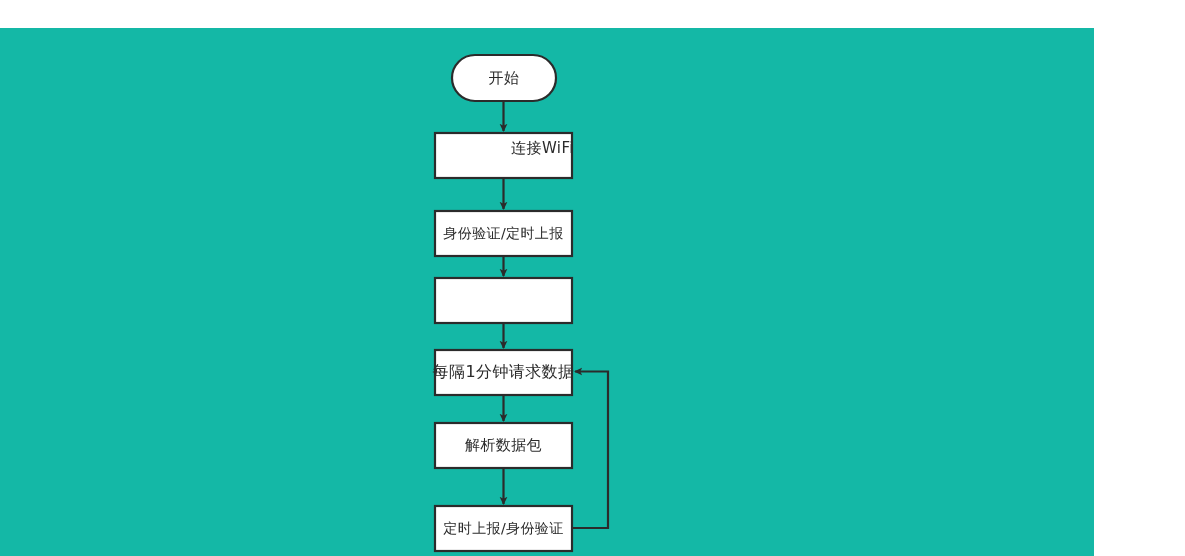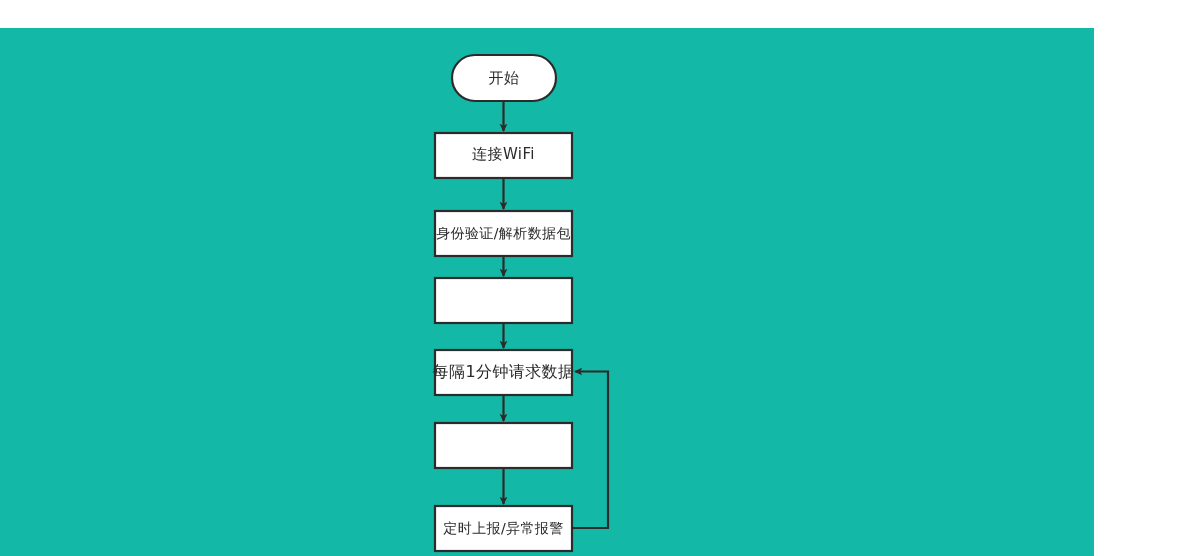--- a/index.html
+++ b/index.html
@@ -78,23 +78,24 @@
       <path d="M503.5,367 L503.5,393" marker-end="url(#arrowhead)"></path>
 
       <path d="M503.5,440 L503.5,476" marker-end="url(#arrowhead)"></path>
 
       <path d="M572,500 L608,500 L608,343.5 L575,343.5" marker-end="url(#arrowhead)"></path>
     </g>
   </svg>
 
   <div class="node-label" style="left:452px; top:27px; width:104px; height:46px;">开始</div>
 
-  <div class="node-label" style="left:435px; top:104px; width:137px; height:45px;">连接WiFi</div>
+  <div class="node-label" style="left:435px; top:98px; width:137px; height:45px;padding-left:39px;">连接WiFi</div>
 
-  <div class="node-label" style="left:435px; top:183px; width:137px; height:45px; font-size:14px;">身份验证/解析数据包</div>
+  <div class="node-label" style="left:435px; top:183px; width:137px; height:45px; font-size:14px;">身份验证/定时上报</div>
 
 
   <div class="node-label" style="left:435px; top:322px; width:137px; height:45px; font-size:16px;">每隔1分钟请求数据</div>
 
+  <div class="node-label" style="left:435px; top:395px; width:137px; height:45px;">解析数据包</div>
 
-  <div class="node-label" style="left:435px; top:478px; width:137px; height:45px; font-size:14px;">定时上报/异常报警</div>
+  <div class="node-label" style="left:435px; top:478px; width:137px; height:45px; font-size:14px;">定时上报/身份验证</div>
 
 </div>
 
 </body></html>

